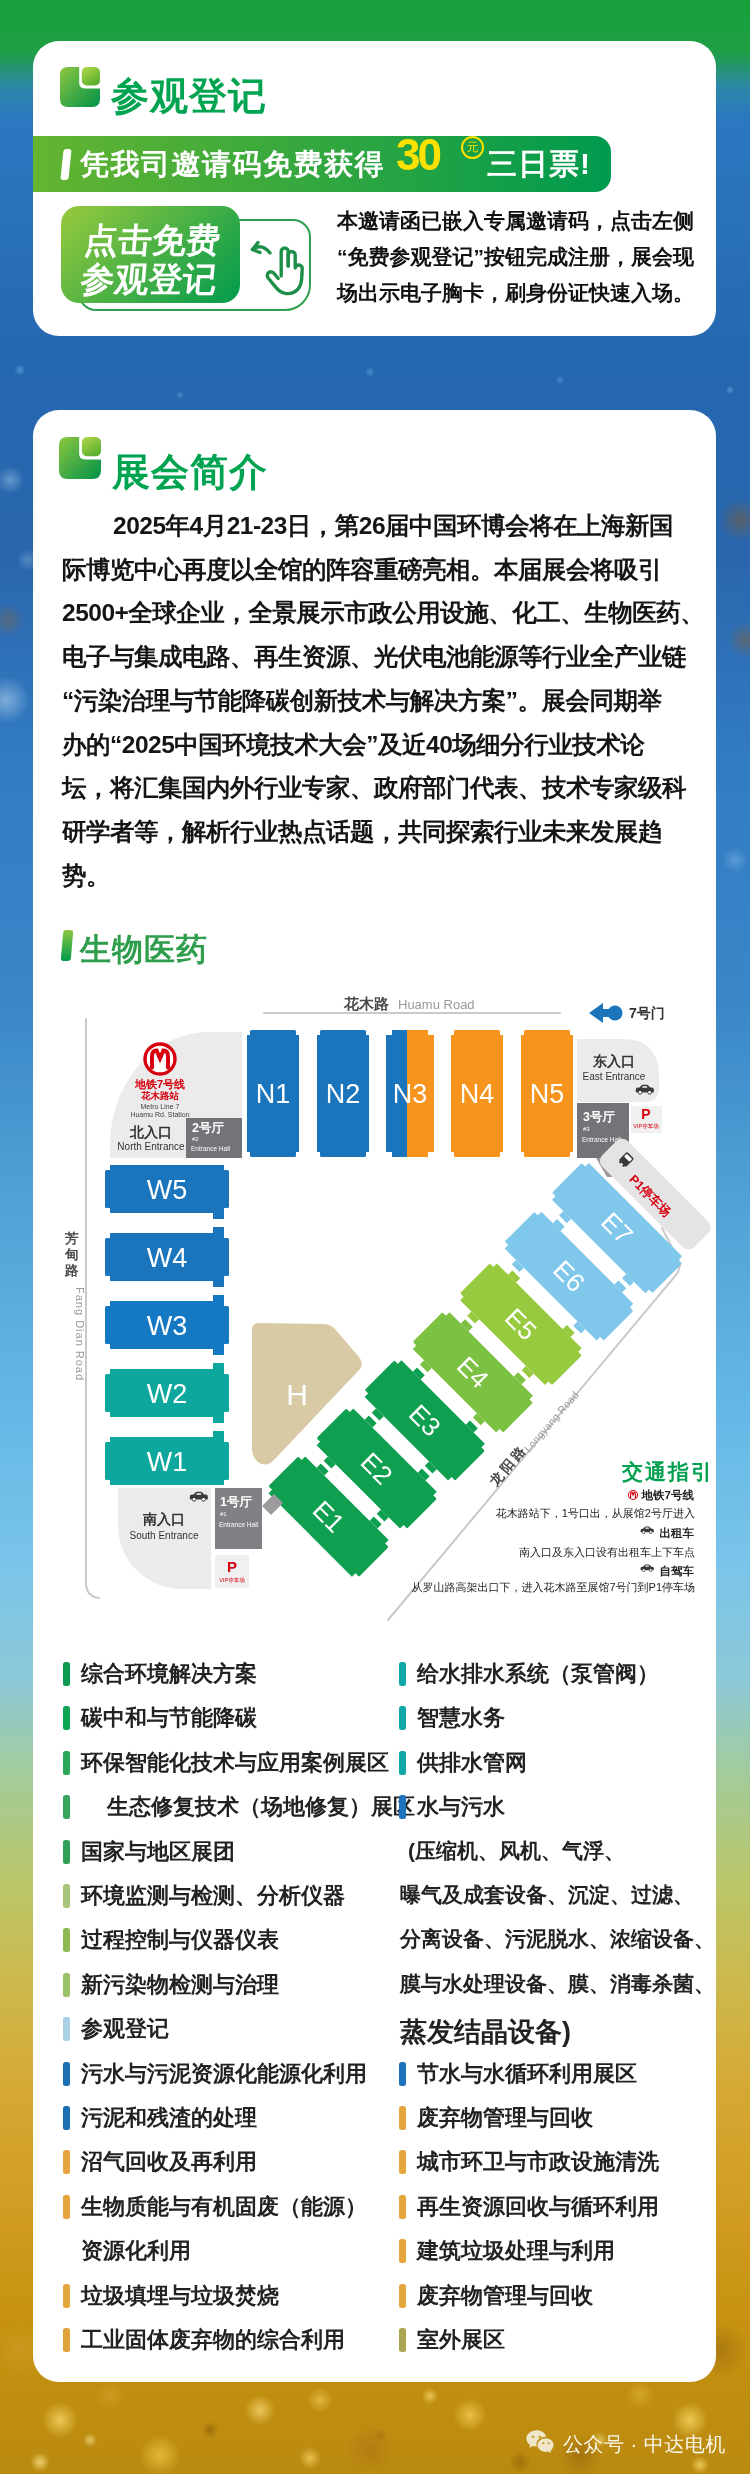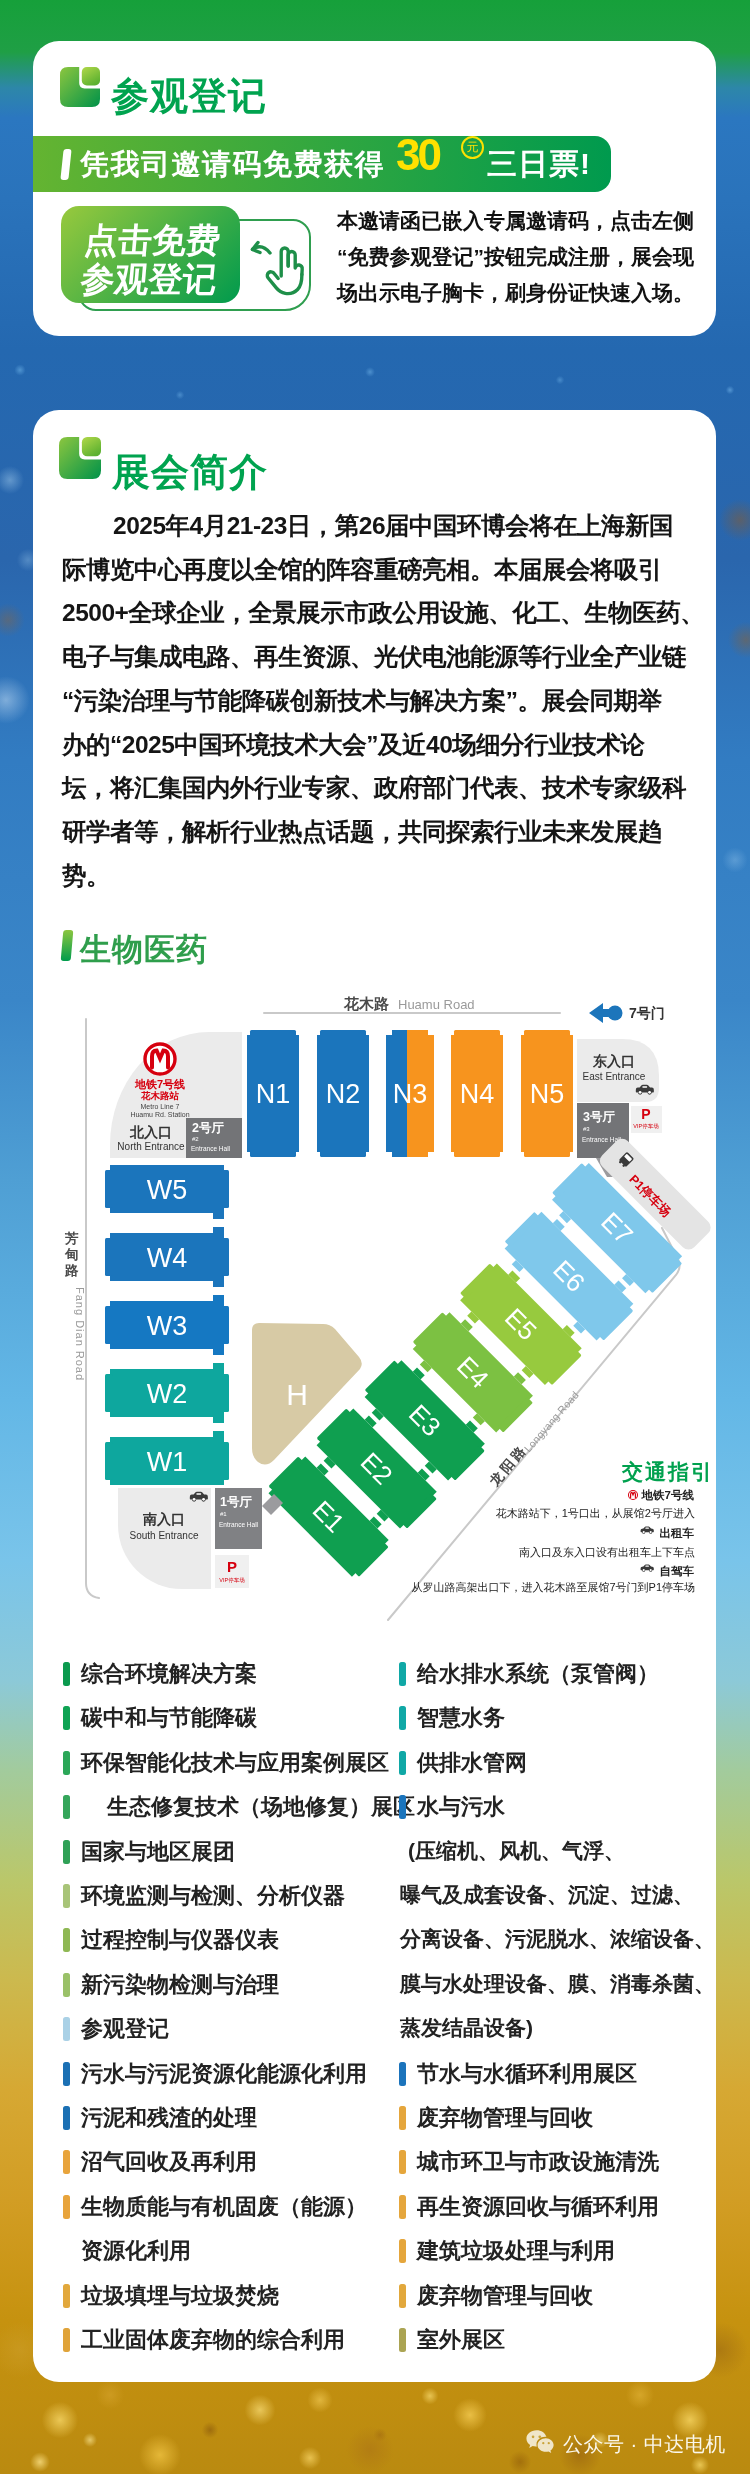--- a/index.html
+++ b/index.html
@@ -480,21 +480,21 @@
 <div class="li" style="left:417px;top:1792px;">水与污水</div>
 
 <div class="li" style="left:400px;top:1837px;font-size:21px;margin-left:8px;">(压缩机、风机、气浮、</div>
 
 <div class="li" style="left:400px;top:1881px;font-size:21px;">曝气及成套设备、沉淀、过滤、</div>
 
 <div class="li" style="left:400px;top:1925px;font-size:21px;">分离设备、污泥脱水、浓缩设备、</div>
 
 <div class="li" style="left:400px;top:1970px;font-size:21px;">膜与水处理设备、膜、消毒杀菌、</div>
 
-<div class="li" style="left:400px;top:2014px;font-size:21px;">蒸发结晶设备)</div>
+<div class="li" style="left:400px;top:2014px;font-size:27px;">蒸发结晶设备)</div>
 
 <div class="bar" style="left:399px;top:2062px;background:#1b74bc"></div>
 <div class="li" style="left:417px;top:2059px;">节水与水循环利用展区</div>
 
 <div class="bar" style="left:399px;top:2106px;background:#e5a63c"></div>
 <div class="li" style="left:417px;top:2103px;">废弃物管理与回收</div>
 
 <div class="bar" style="left:399px;top:2150px;background:#e5a63c"></div>
 <div class="li" style="left:417px;top:2147px;">城市环卫与市政设施清洗</div>
 

